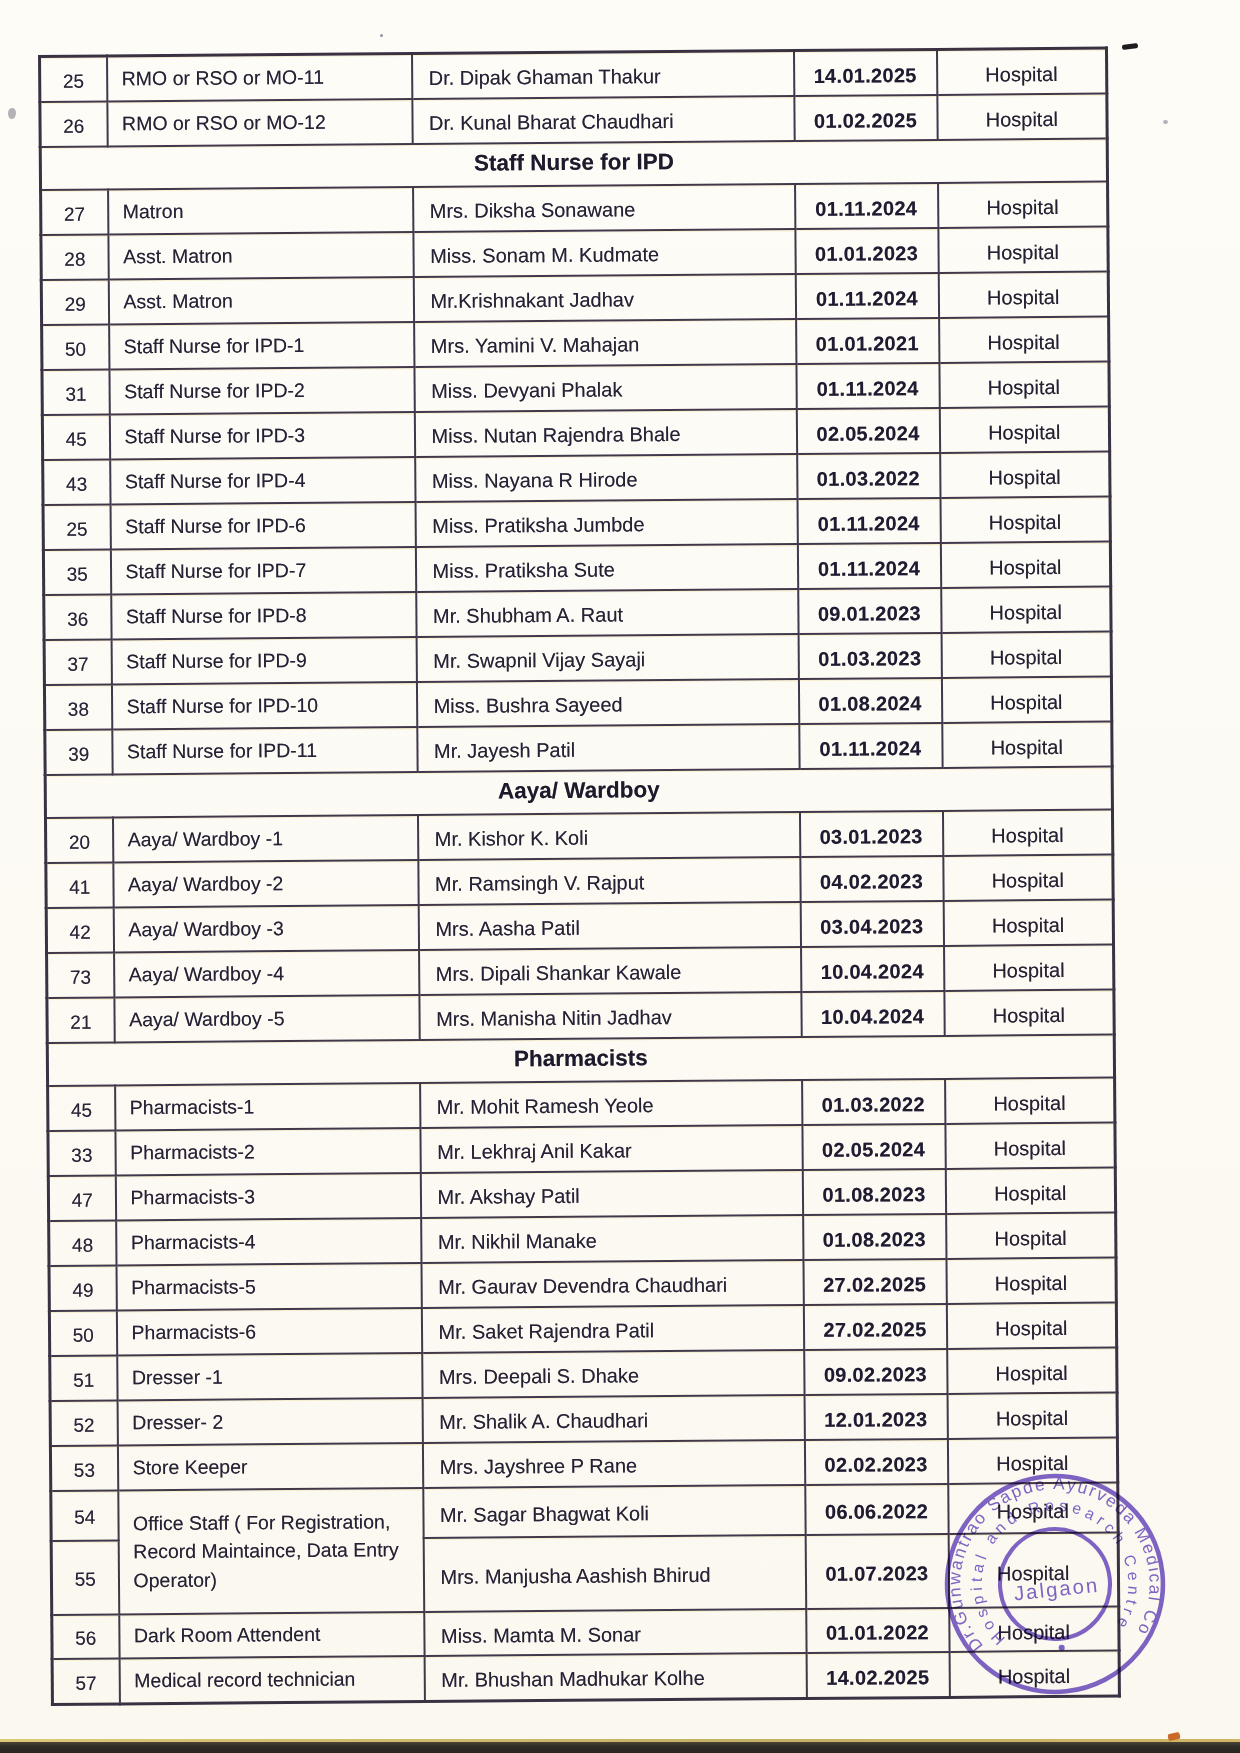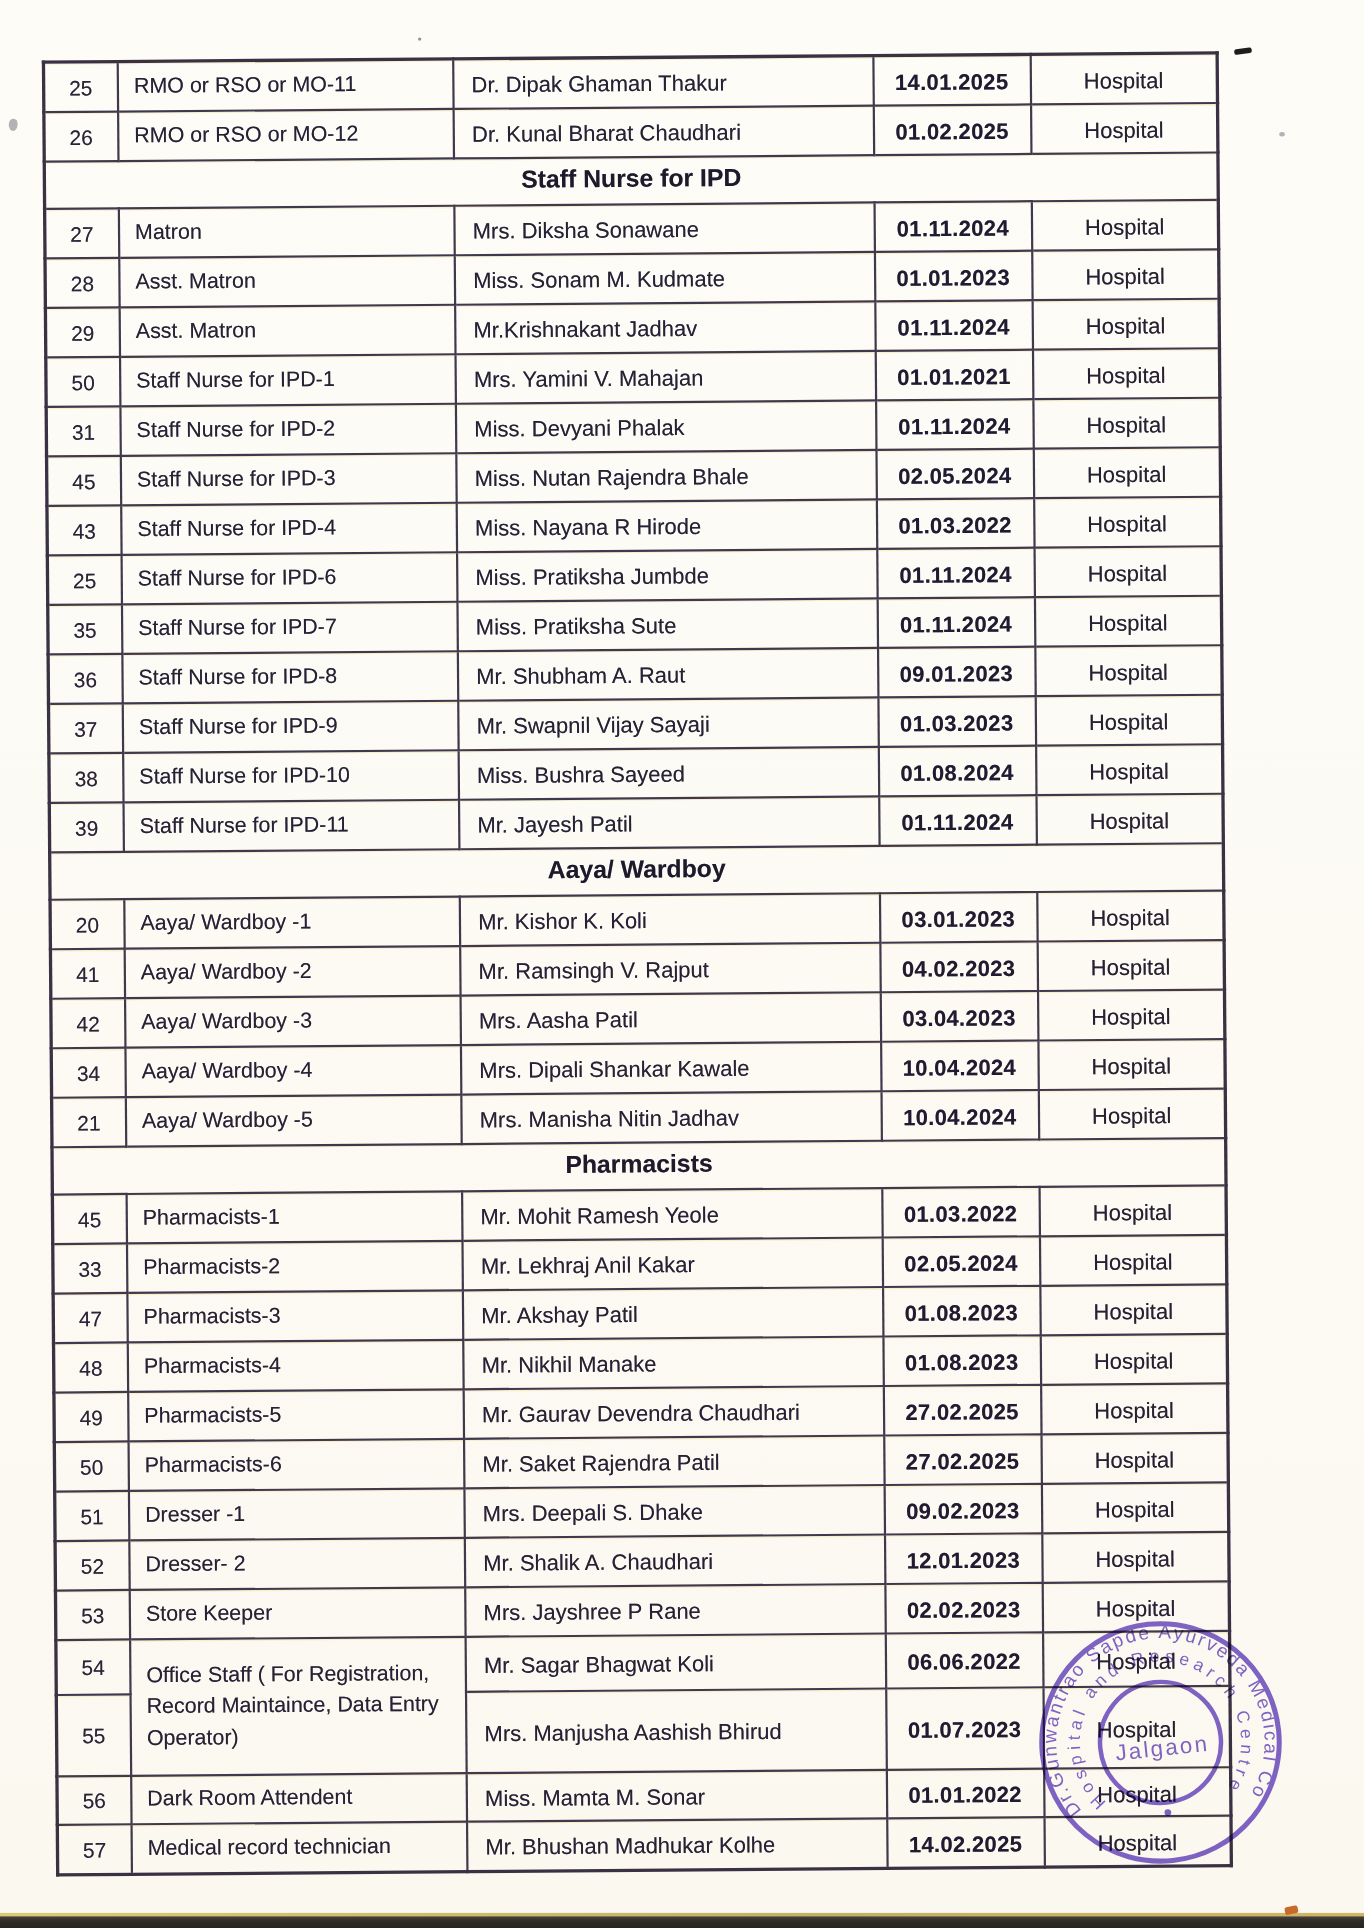--- a/index.html
+++ b/index.html
@@ -218,21 +218,21 @@
           <td class="c-place">Hospital</td>
         </tr>
         <tr style="height: 45px;">
           <td class="c-no">42</td>
           <td class="c-des">Aaya/ Wardboy -3</td>
           <td class="c-name">Mrs. Aasha Patil</td>
           <td class="c-date">03.04.2023</td>
           <td class="c-place">Hospital</td>
         </tr>
         <tr style="height: 45px;">
-          <td class="c-no">34</td>
+          <td class="c-no">73</td>
           <td class="c-des">Aaya/ Wardboy -4</td>
           <td class="c-name">Mrs. Dipali Shankar Kawale</td>
           <td class="c-date">10.04.2024</td>
           <td class="c-place">Hospital</td>
         </tr>
         <tr style="height: 45px;">
           <td class="c-no">21</td>
           <td class="c-des">Aaya/ Wardboy -5</td>
           <td class="c-name">Mrs. Manisha Nitin Jadhav</td>
           <td class="c-date">10.04.2024</td>

